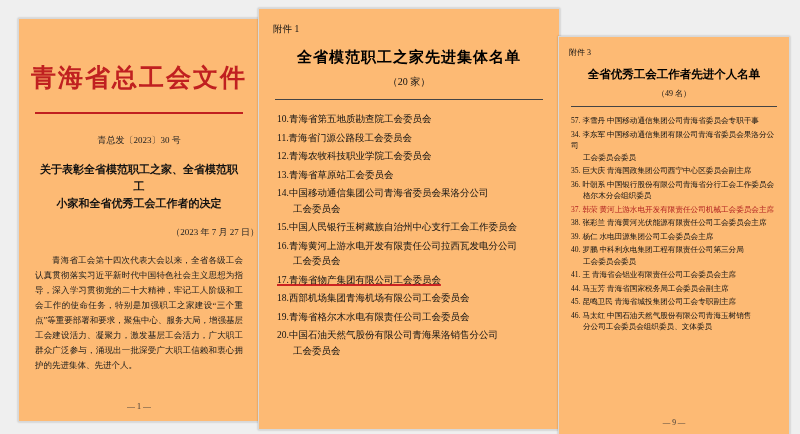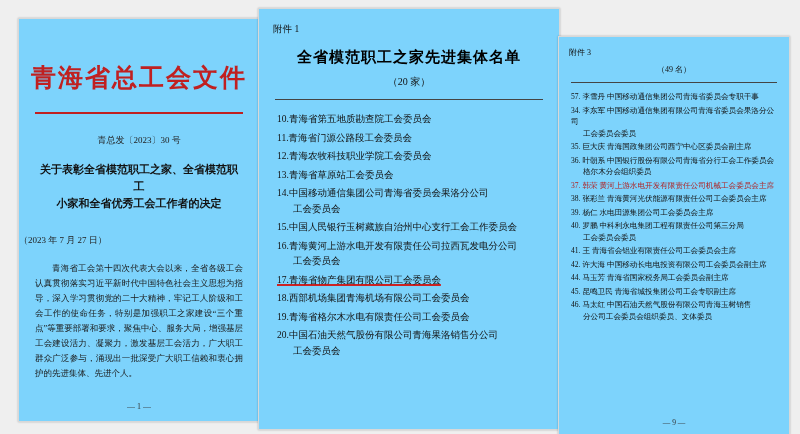--- a/index.html
+++ b/index.html
@@ -4,21 +4,21 @@
 <style>
   html,body{margin:0;padding:0;}
   body{
     width:800px;height:434px;
     background:#efefef;
     font-family:"Liberation Serif", serif;
     overflow:hidden;
   }
   .page{
     position:absolute;
-    background:#7dd3fc;
+    background:#fdba74;
     box-shadow:0 0 2px rgba(0,0,0,0.25);
   }
   
   #page-left{
     left:18px; top:18px; width:240px; height:402px;
     border:1px solid #d8d8d8;
   }
   .doc-head{
     text-align:center;
     color:#c02020;
@@ -40,23 +40,23 @@
   }
   .doc-title{
     text-align:center;
     font-weight:bold;
     font-size:11px;
     line-height:17px;
     margin:14px 18px 0 18px;
     color:#111;
   }
   .doc-date{
-    text-align:left;
+    text-align:right;
     font-size:9px;
-    margin-top:22px;
+    margin-top:14px;
     color:#222;
   }
   .doc-body{
     margin:14px 16px 0 16px;
     font-size:8.5px;
     line-height:15px;
     text-align:justify;
     color:#1a1a1a;
     text-indent:17px;
   }
@@ -188,31 +188,31 @@
       <div class="entry"><span>16.青海黄河上游水电开发有限责任公司拉西瓦发电分公司</span><span class="cont">工会委员会</span></div>
       <div class="entry highlight"><span>17.青海省物产集团有限公司工会委员会</span></div>
       <div class="entry"><span>18.西部机场集团青海机场有限公司工会委员会</span></div>
       <div class="entry"><span>19.青海省格尔木水电有限责任公司工会委员会</span></div>
       <div class="entry"><span>20.中国石油天然气股份有限公司青海果洛销售分公司</span><span class="cont">工会委员会</span></div>
     </div>
 </div>
 
 <div class="page" id="page-right">
   <div class="r-attach">附件 3</div>
+  <div class="r-title">全省优秀工会工作者先进个人名单</div>
   <div class="r-sub">（49 名）</div>
   <div class="r-rule"></div>
   <div class="r-entries" id="right-entries">
       <div class="r-entry"><span>57. 李雪丹  中国移动通信集团公司青海省委员会专职干事</span></div>
       <div class="r-entry"><span>34. 李东军  中国移动通信集团有限公司青海省委员会果洛分公司</span><span class="rcont">工会委员会委员</span></div>
       <div class="r-entry"><span>35. 巨大庆  青海国政集团公司西宁中心区委员会副主席</span></div>
       <div class="r-entry"><span>36. 叶朝系  中国银行股份有限公司青海省分行工会工作委员会</span><span class="rcont">格尔木分会组织委员</span></div>
       <div class="r-entry mark"><span>37. 韩荣  黄河上游水电开发有限责任公司机械工会委员会主席</span></div>
       <div class="r-entry"><span>38. 张彩兰  青海黄河光伏能源有限责任公司工会委员会主席</span></div>
       <div class="r-entry"><span>39. 杨仁  水电田源集团公司工会委员会主席</span></div>
       <div class="r-entry"><span>40. 罗鹏  中科利永电集团工程有限责任公司第三分局</span><span class="rcont">工会委员会委员</span></div>
       <div class="r-entry"><span>41. 王  青海省会铝业有限责任公司工会委员会主席</span></div>
-      <div class="r-entry"><span>42. 许大海  中国移动长电电投资有限公司工会委员会副主席</span></div>
       <div class="r-entry"><span>44. 马玉芳  青海省国家税务局工会委员会副主席</span></div>
       <div class="r-entry"><span>45. 昆鸣卫民  青海省城投集团公司工会专职副主席</span></div>
       <div class="r-entry"><span>46. 马太红  中国石油天然气股份有限公司青海玉树销售</span><span class="rcont">分公司工会委员会组织委员、文体委员</span></div>
     </div>
   <div class="r-pg">— 9 —</div>
 </div>
 
 </body></html>

